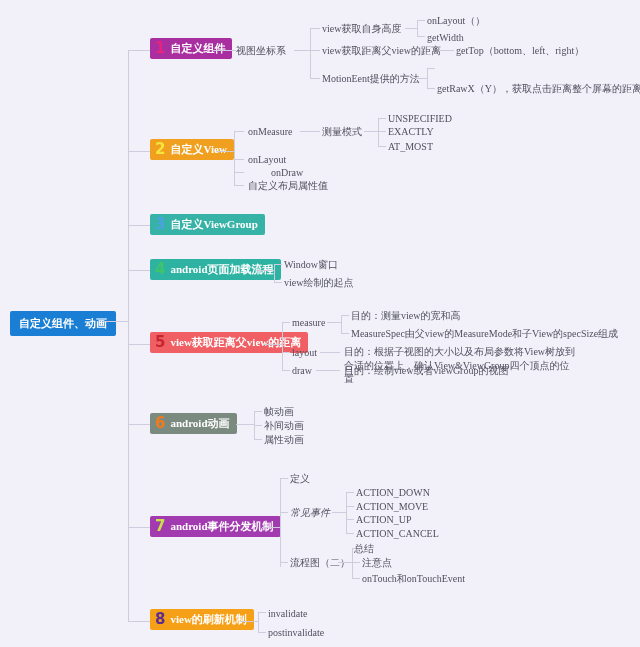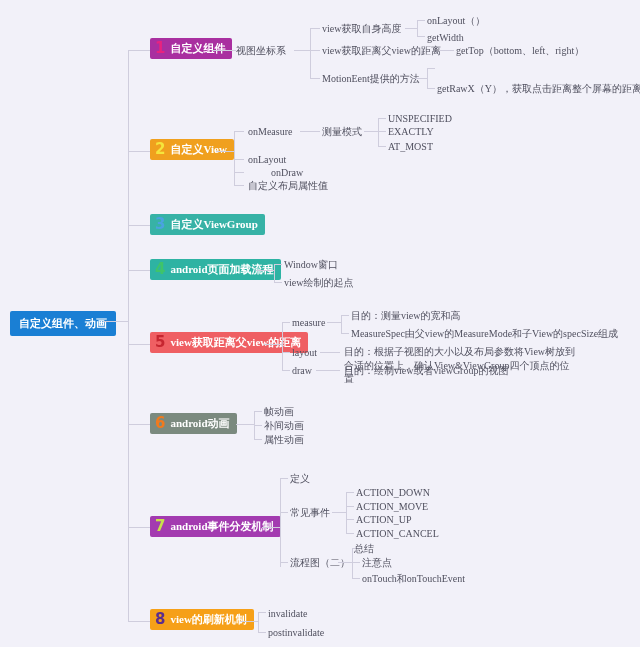--- a/index.html
+++ b/index.html
@@ -211,21 +211,21 @@
   <div class="node" style="left: 150px; top: 516px; background: rgb(163, 59, 176);">
     <span class="num" style="color: rgb(200, 224, 74);">7</span>
     <span class="cap">android事件分发机制</span>
   </div>
   <div class="ln h" style="left: 262px; top: 527px; width: 18px; background: rgb(207, 205, 221);"></div>
   <div class="ln v" style="left: 280px; top: 478px; height: 89px; background: rgb(207, 205, 221);"></div>
   <div class="ln h" style="left: 280px; top: 478px; width: 8px; background: rgb(207, 205, 221);"></div>
   <div class="ln h" style="left: 280px; top: 512px; width: 8px; background: rgb(207, 205, 221);"></div>
   <div class="ln h" style="left: 280px; top: 562px; width: 8px; background: rgb(207, 205, 221);"></div>
   <div class="lbl" style="left:290px; top:472px;">定义</div>
-  <div class="lbl" style="left:290px; top:506px;">常见事件</div>
+  <div class="lbl" style="left:290px; top:506px;font-style:italic;">常见事件</div>
   <div class="lbl" style="left:290px; top:556px;">流程图（二）</div>
 
   <div class="ln h" style="left: 332px; top: 512px; width: 14px; background: rgb(207, 205, 221);"></div>
   <div class="ln v" style="left: 346px; top: 492px; height: 41px; background: rgb(207, 205, 221);"></div>
   <div class="ln h" style="left: 346px; top: 492px; width: 8px; background: rgb(207, 205, 221);"></div>
   <div class="ln h" style="left: 346px; top: 506px; width: 8px; background: rgb(207, 205, 221);"></div>
   <div class="ln h" style="left: 346px; top: 519px; width: 8px; background: rgb(207, 205, 221);"></div>
   <div class="ln h" style="left: 346px; top: 533px; width: 8px; background: rgb(207, 205, 221);"></div>
   <div class="lbl" style="left:356px; top:486px;">ACTION_DOWN</div>
   <div class="lbl" style="left:356px; top:500px;">ACTION_MOVE</div>

